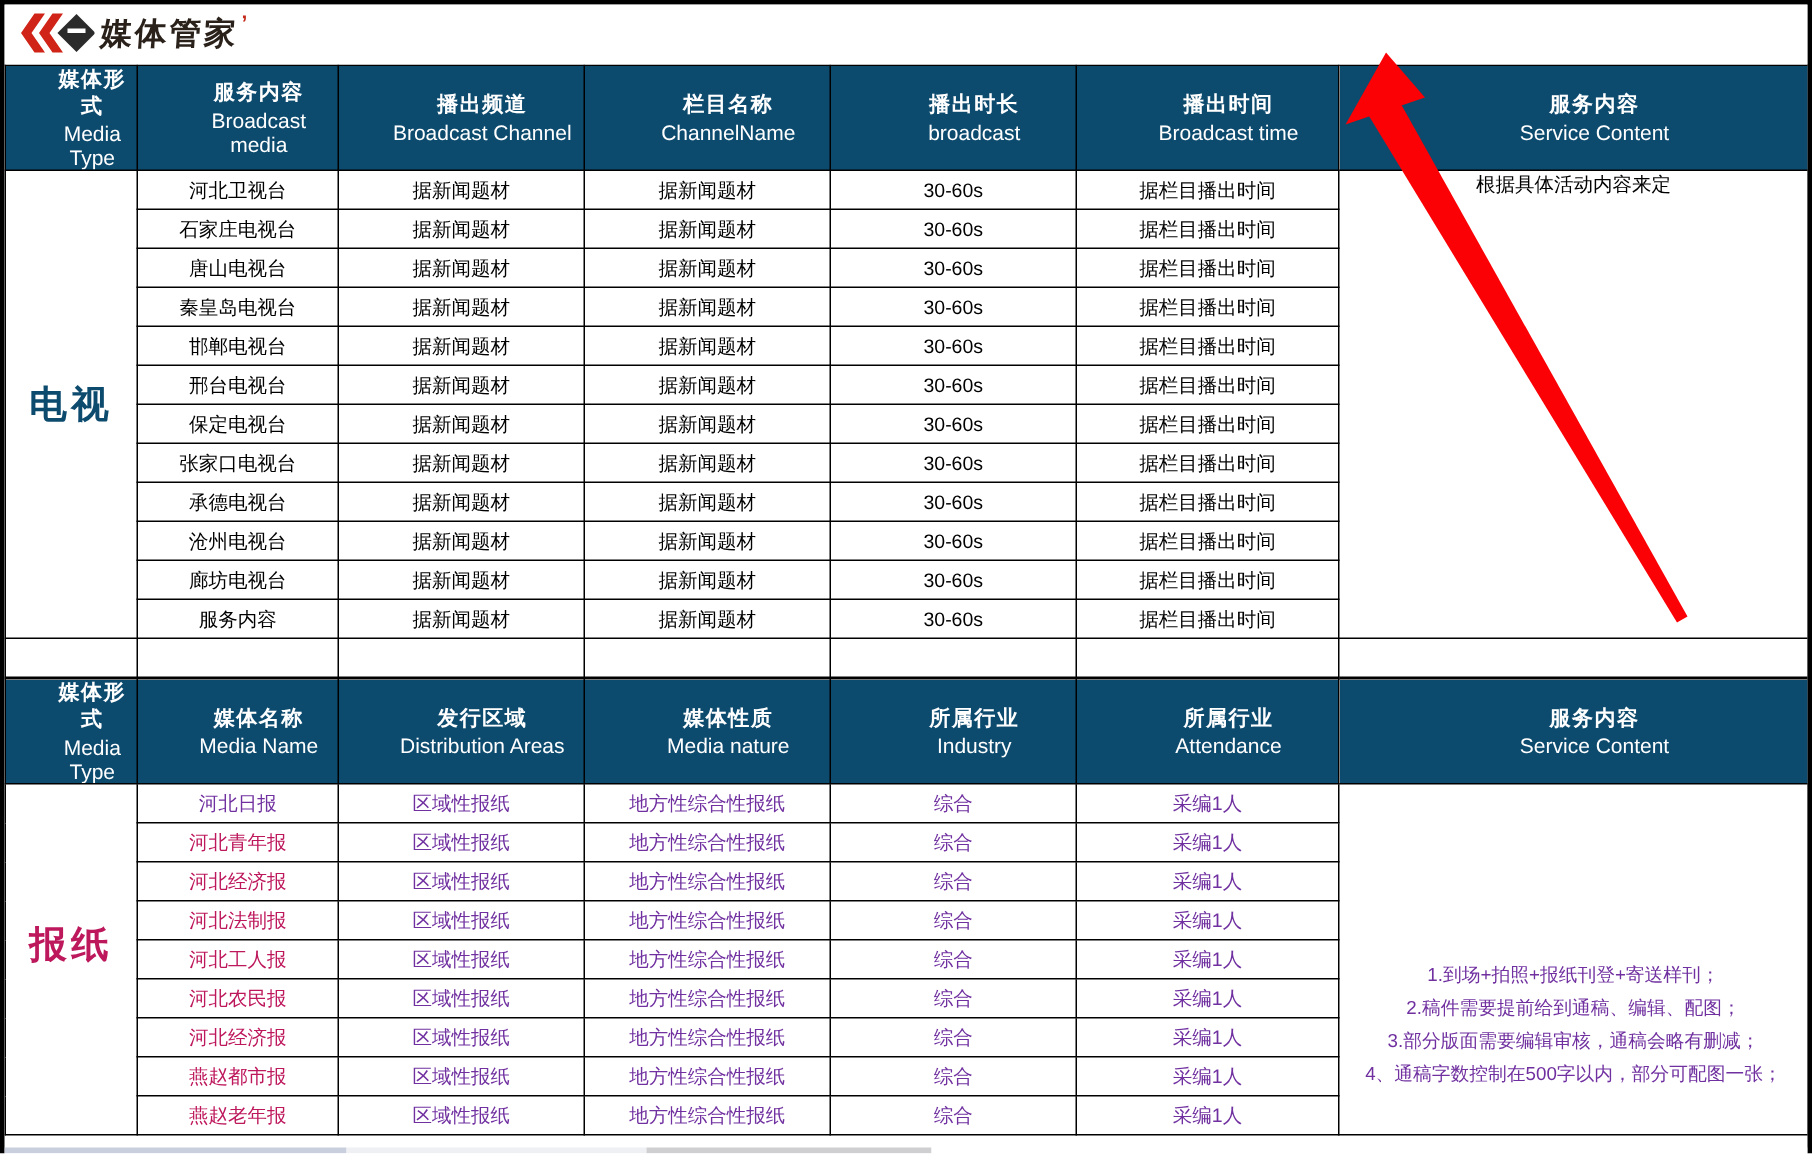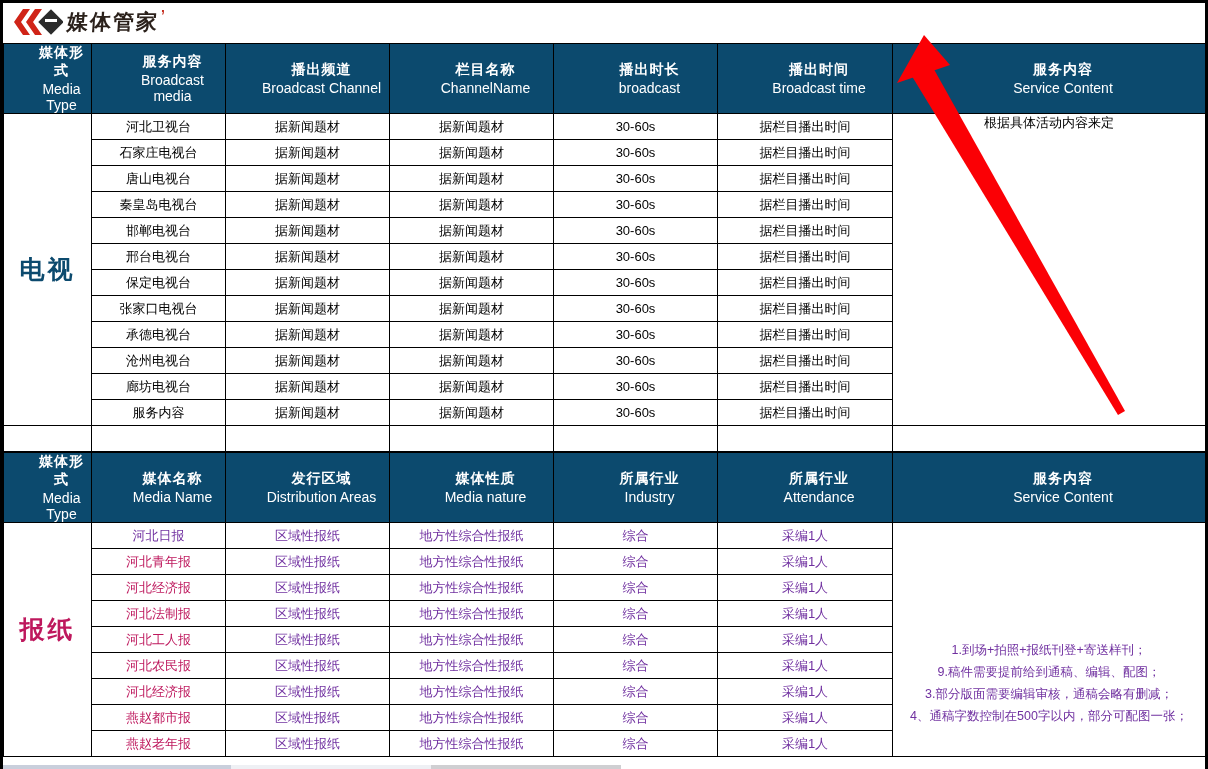--- a/index.html
+++ b/index.html
@@ -241,21 +241,21 @@
     </tr>
     <tr class="r purple">
       <td rowspan="9" class="section-cell paper-section">报纸</td>
       <td>河北日报</td>
       <td>区域性报纸</td>
       <td>地方性综合性报纸</td>
       <td>综合</td>
       <td>采编1人</td>
       <td rowspan="9" class="paper-service">
         <div>1.到场+拍照+报纸刊登+寄送样刊；</div>
-        <div>9.稿件需要提前给到通稿、编辑、配图；</div>
+        <div>2.稿件需要提前给到通稿、编辑、配图；</div>
         <div>3.部分版面需要编辑审核，通稿会略有删减；</div>
         <div>4、通稿字数控制在500字以内，部分可配图一张；</div>
       </td>
     </tr>
     <tr class="r purple">
           <td>河北青年报</td>
           <td>区域性报纸</td>
           <td>地方性综合性报纸</td>
           <td>综合</td>
           <td>采编1人</td>

